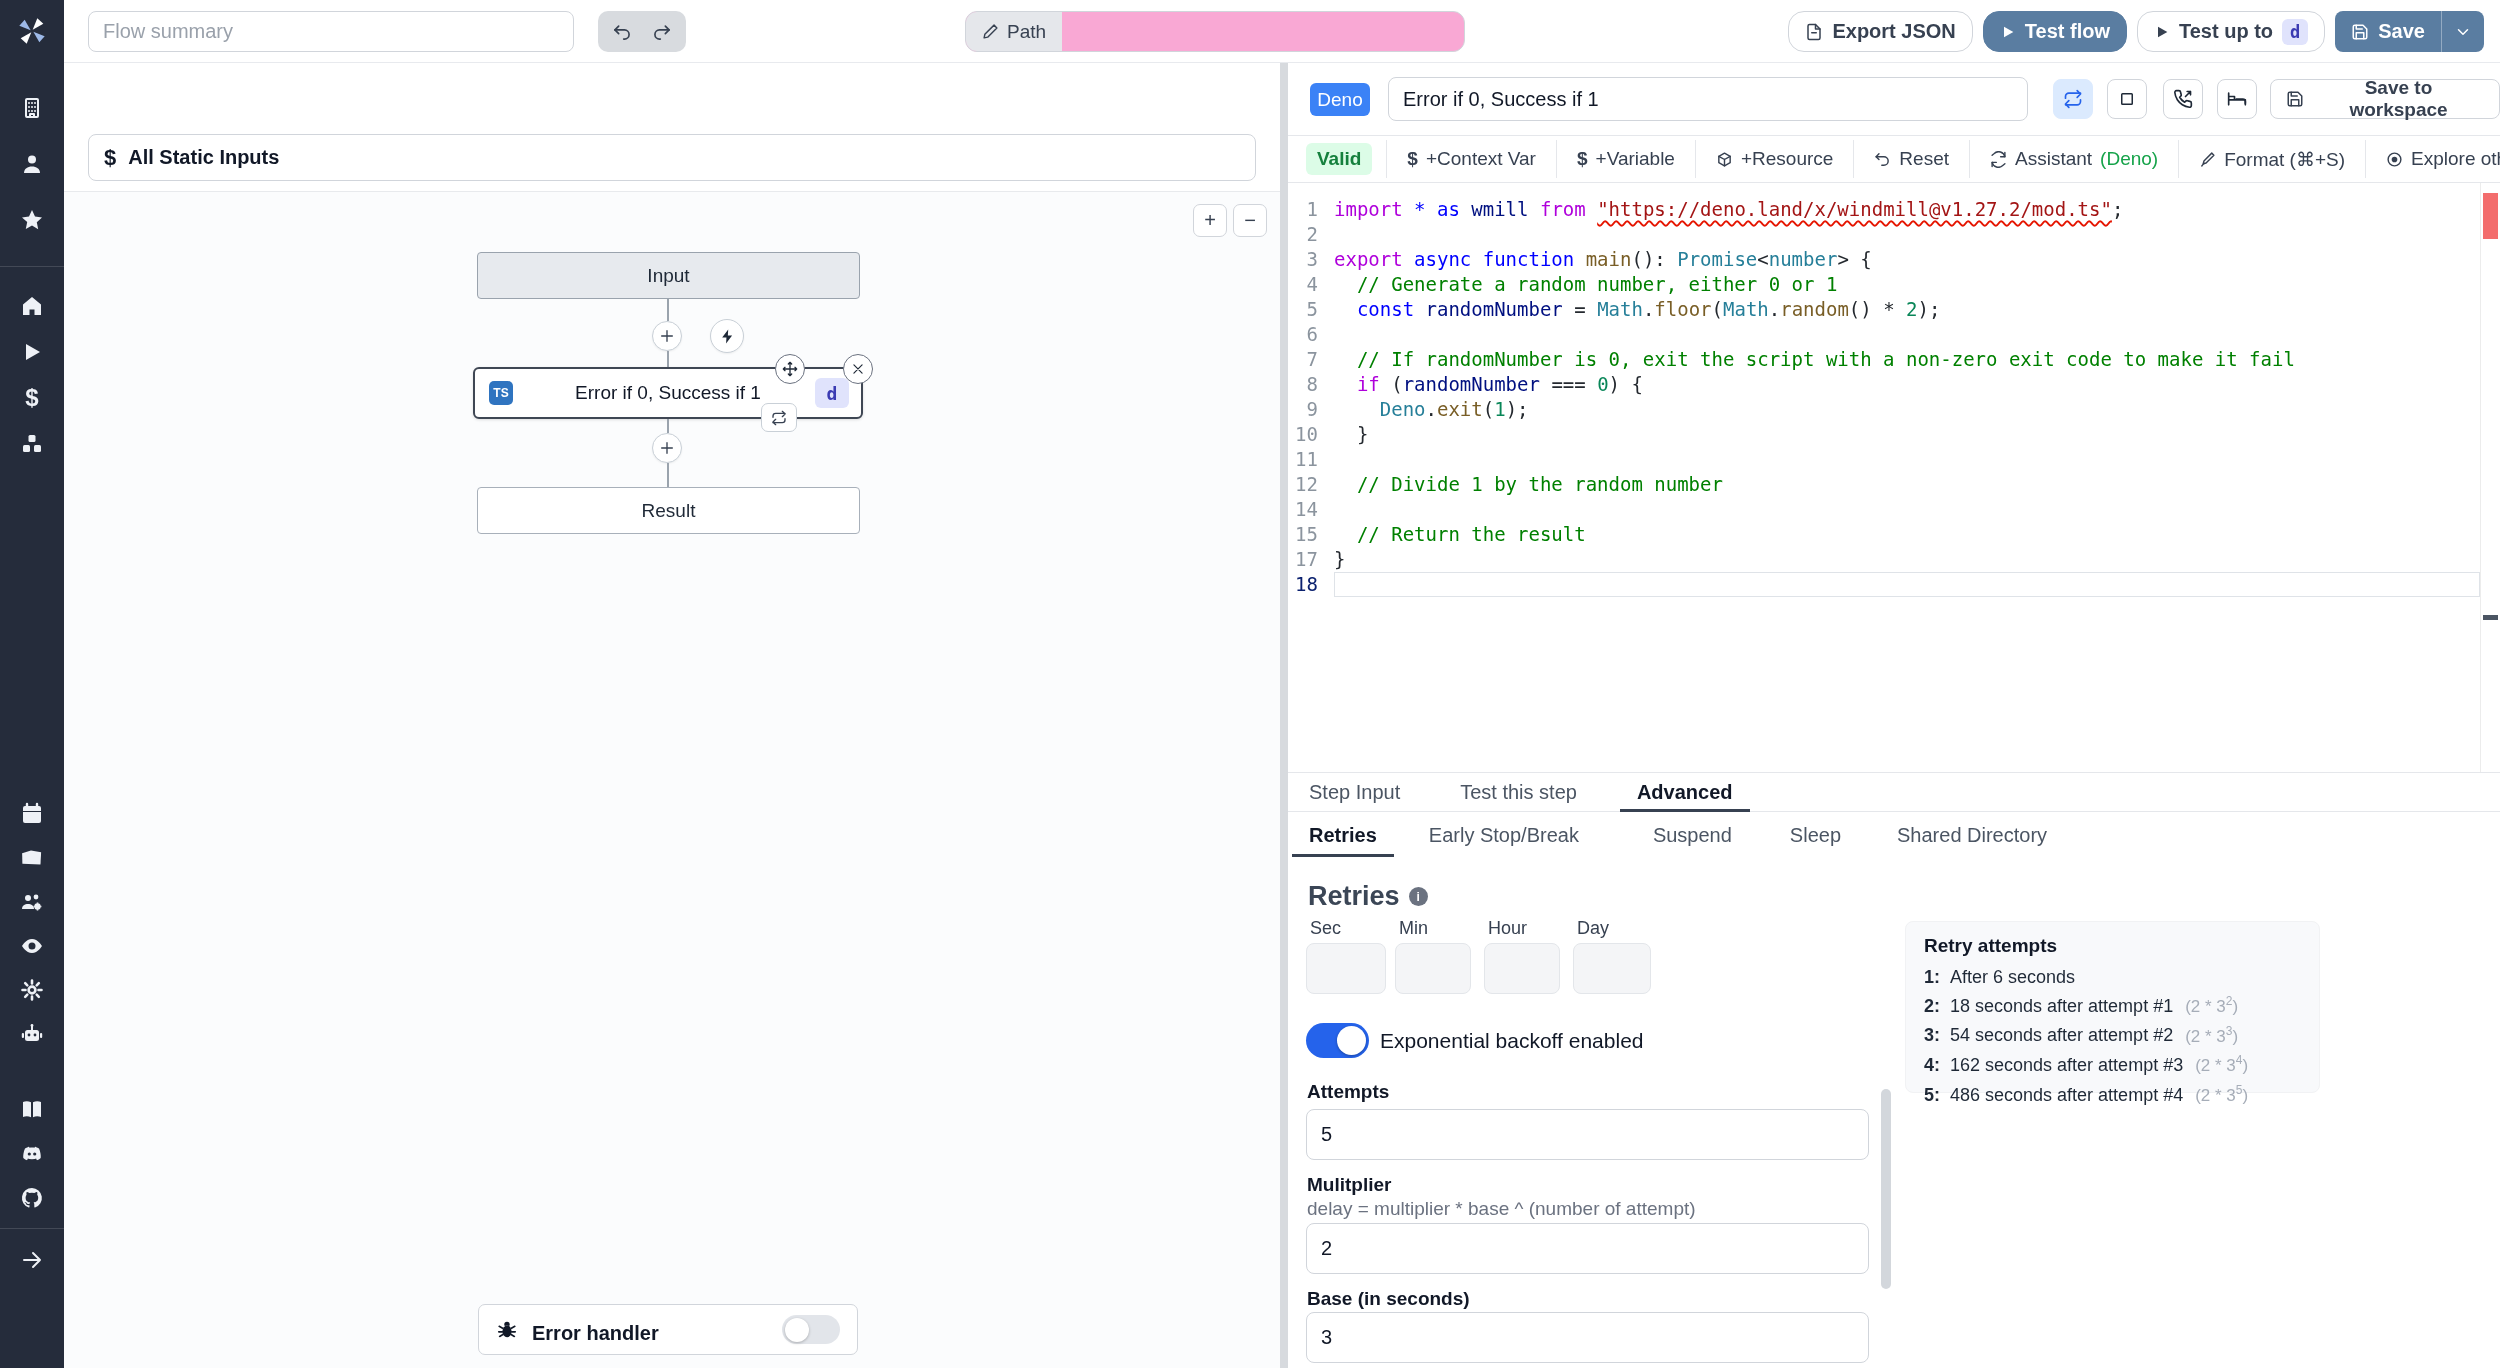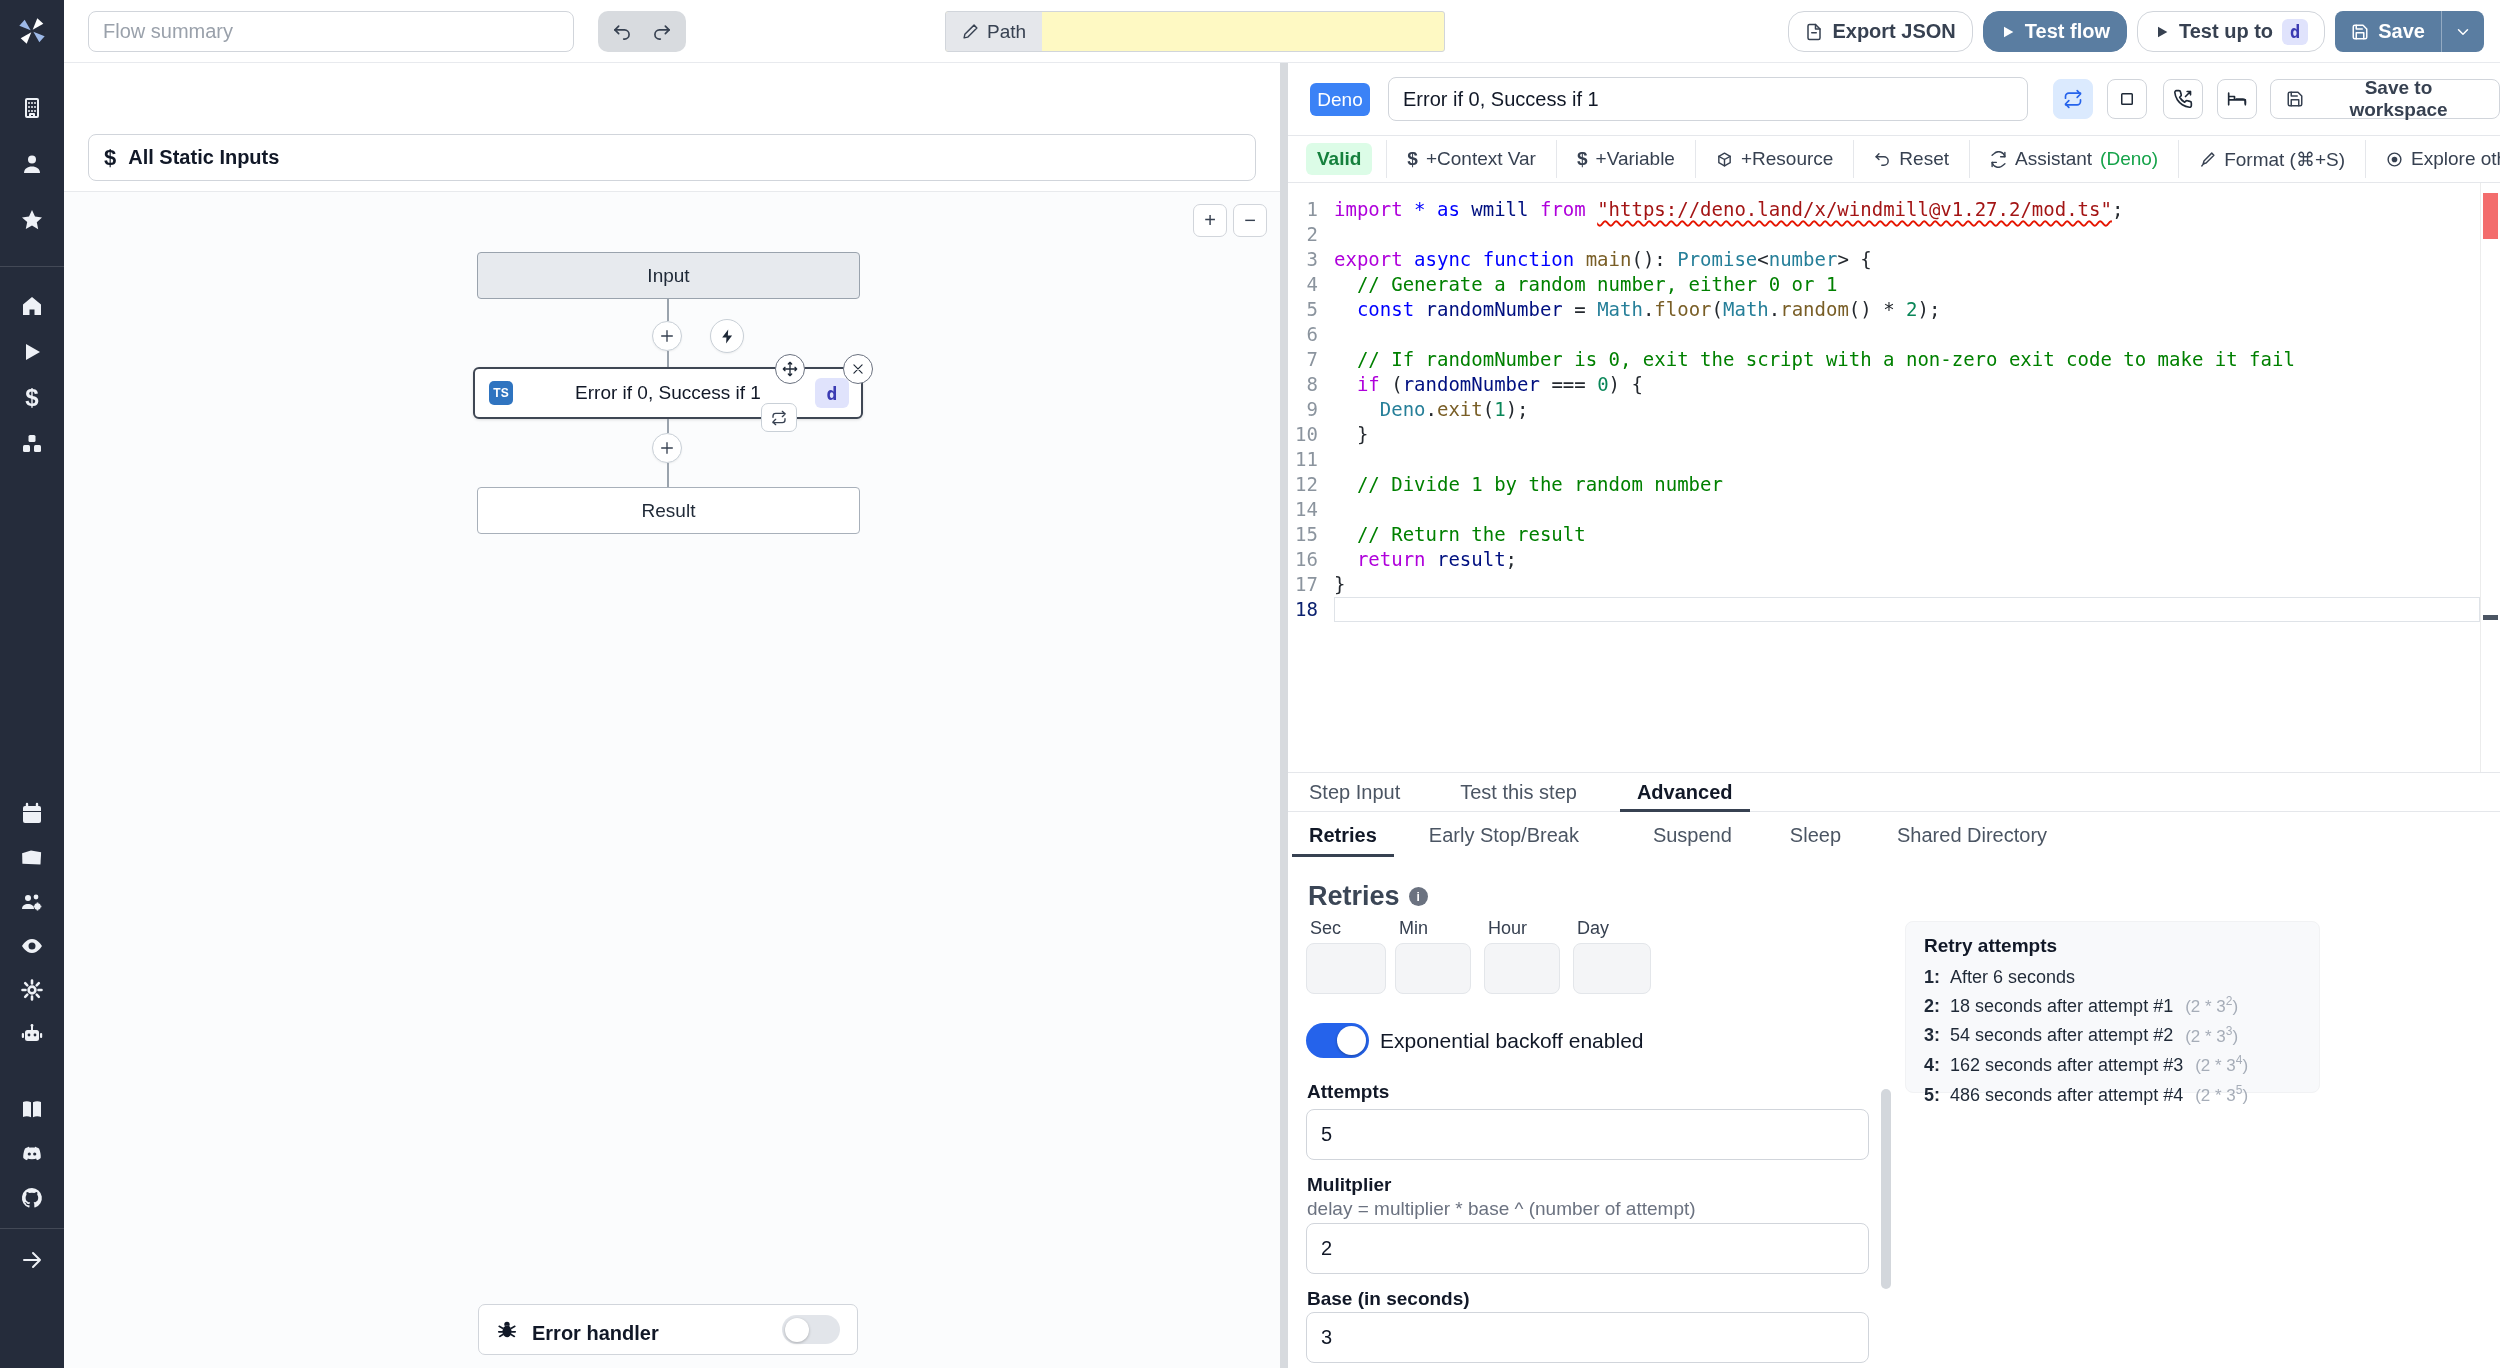--- a/index.html
+++ b/index.html
@@ -13,21 +13,21 @@
   .sb-item { position:absolute; left:0; right:0; display:flex; justify-content:center; color:#eef1f6; }
   .sb-div { position:absolute; left:0; right:0; border-top:1px solid rgba(255,255,255,.14); }
 
   
   #topbar { left:64px; top:0; width:2436px; height:63px; background:#fff; border-bottom:1px solid #e8eaee; z-index:4; }
   .inp { border:1px solid #d1d5db; border-radius:8px; font:20px "Liberation Sans",sans-serif; color:#111827; padding:0 14px; outline:none; background:#fff; }
   .inp::placeholder { color:#9aa1ab; }
   #flow-summary { left:24px; top:11px; width:486px; height:41px; }
   #undoredo { left:534px; top:11px; width:88px; height:41px; background:#d8dbdf; border-radius:10px; display:flex; align-items:center; justify-content:space-evenly; color:#374151; }
   #undoredo > div { width:34px; height:33px; display:flex; align-items:center; justify-content:center; border-radius:8px; }
-  #pathgrp { left:881px; top:11px; width:500px; height:41px; border:1px solid #d1d5db; border-radius:3px; display:flex; overflow:hidden; background:#fef9c3; }
+  #pathgrp { left:901px; top:11px; width:500px; height:41px; border:1px solid #d1d5db; border-radius:12px; display:flex; overflow:hidden; background:#f9a8d4; }
   #pathchip { background:#e5e7eb; display:flex; align-items:center; gap:8px; padding:0 16px; color:#374151; font-size:19px; }
   #pathval { flex:1; border:none; font:19px "DejaVu Sans Mono",monospace; color:#1f2937; padding:0 14px; outline:none; }
   #tb-right { right:16px; top:11px; display:flex; gap:10px; align-items:center; }
   .btn { height:41px; display:flex; align-items:center; gap:9px; padding:0 16px; border-radius:16px; font-size:20px; font-weight:600; cursor:pointer; white-space:nowrap; }
   .btn.white { background:#fff; border:1px solid #d1d5db; color:#374151; }
   .btn.blue  { background:#5a7da1; color:#fff; border:1px solid #5a7da1; }
   .chip-d { background:#e0e3fc; color:#3b3bb3; border-radius:6px; font:bold 17px "DejaVu Sans Mono",monospace; padding:3px 8px; }
   #save-grp { display:flex; height:41px; border-radius:8px; overflow:hidden; background:#5a7da1; color:#fff; }
   #save-main { display:flex; align-items:center; gap:9px; padding:0 16px; font-size:20px; font-weight:600; border-right:1px solid rgba(255,255,255,.35); cursor:pointer; }
   #save-caret { width:42px; display:flex; align-items:center; justify-content:center; cursor:pointer; }
@@ -461,21 +461,20 @@
         <div class="code-line"><span class="gutter">5</span><span class="code-text"><span class="tk-b">  const</span><span class="tk-v"> randomNumber</span><span class="tk-d"> = </span><span class="tk-t">Math</span><span class="tk-d">.</span><span class="tk-f">floor</span><span class="tk-d">(</span><span class="tk-t">Math</span><span class="tk-d">.</span><span class="tk-f">random</span><span class="tk-d">() * </span><span class="tk-n">2</span><span class="tk-d">);</span></span></div>
         <div class="code-line"><span class="gutter">6</span><span class="code-text"></span></div>
         <div class="code-line"><span class="gutter">7</span><span class="code-text"><span class="tk-c">  // If randomNumber is 0, exit the script with a non-zero exit code to make it fail</span></span></div>
         <div class="code-line"><span class="gutter">8</span><span class="code-text"><span class="tk-p">  if</span><span class="tk-d"> (</span><span class="tk-v">randomNumber</span><span class="tk-d"> === </span><span class="tk-n">0</span><span class="tk-d">) {</span></span></div>
         <div class="code-line"><span class="gutter">9</span><span class="code-text"><span class="tk-t">    Deno</span><span class="tk-d">.</span><span class="tk-f">exit</span><span class="tk-d">(</span><span class="tk-n">1</span><span class="tk-d">);</span></span></div>
         <div class="code-line"><span class="gutter">10</span><span class="code-text"><span class="tk-d">  }</span></span></div>
         <div class="code-line"><span class="gutter">11</span><span class="code-text"></span></div>
         <div class="code-line"><span class="gutter">12</span><span class="code-text"><span class="tk-c">  // Divide 1 by the random number</span></span></div>
         <div class="code-line"><span class="gutter">14</span><span class="code-text"></span></div>
         <div class="code-line"><span class="gutter">15</span><span class="code-text"><span class="tk-c">  // Return the result</span></span></div>
-        <div class="code-line"><span class="gutter">16</span><span class="code-text"><span class="tk-p">  return</span><span class="tk-v"> result</span><span class="tk-d">;</span></span></div>
         <div class="code-line"><span class="gutter">17</span><span class="code-text"><span class="tk-d">}</span></span></div>
         <div class="code-line current"><span class="gutter">18</span><span class="code-text"></span></div>
       </div>
     <div id="ruler-line"></div>
     <div id="ruler-red"></div>
     <div id="ruler-dark"></div>
   </div>
 
   <div id="tabsrow1">
     <span class="tab" style="margin-left:4px">Step Input</span>

